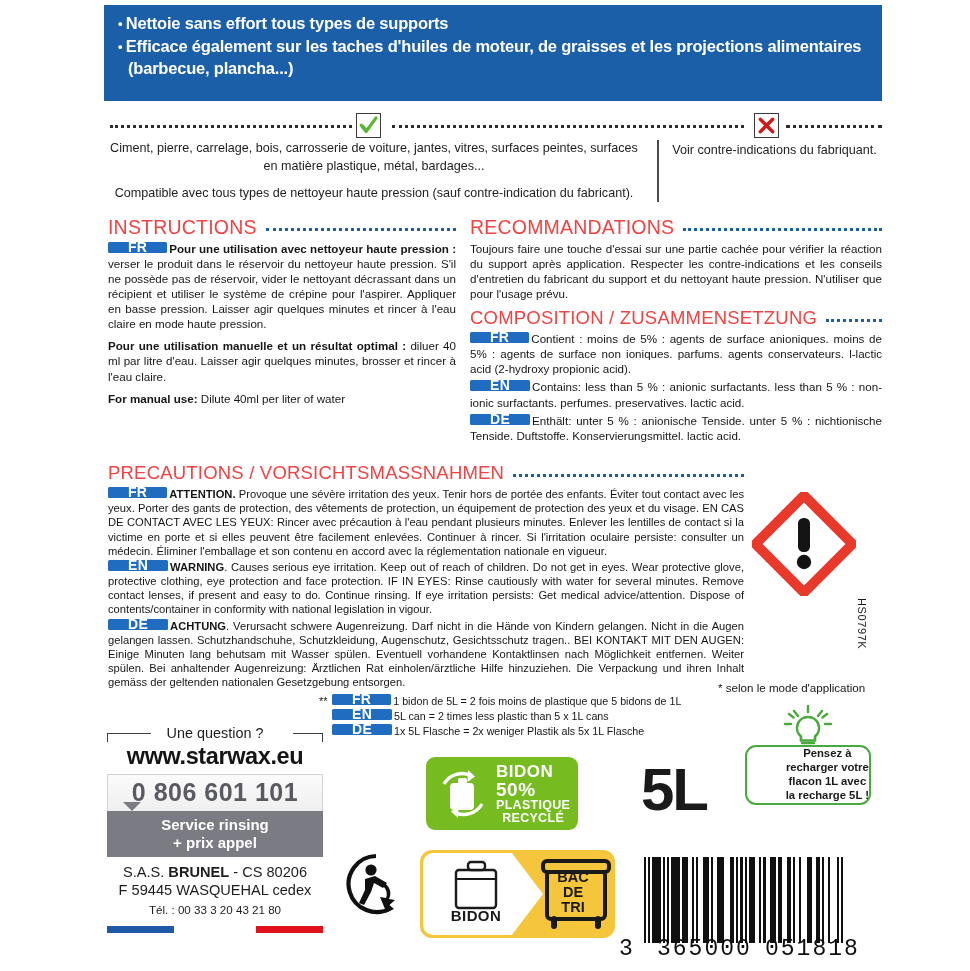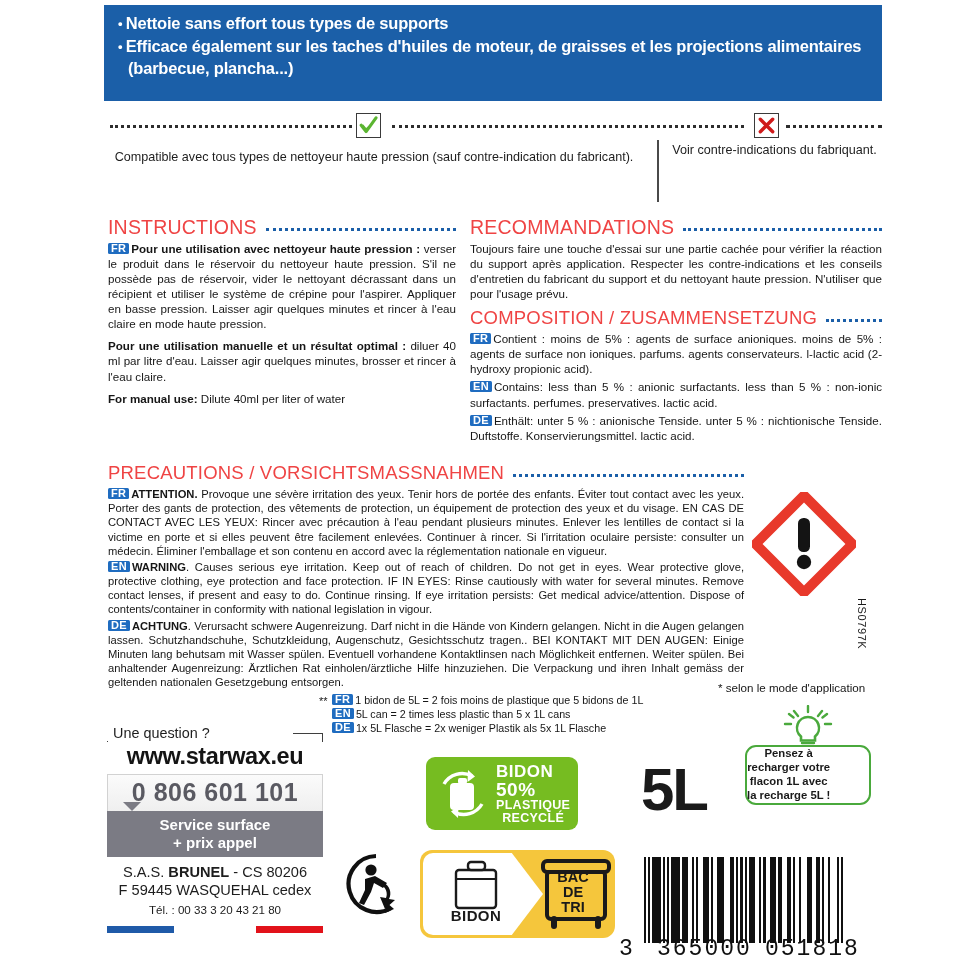--- a/index.html
+++ b/index.html
@@ -95,24 +95,24 @@
     height: 0;
     border-top: 3px dotted #1b5fa8;
     position: relative; top: 2px;
   }
 
   
   .lang {
     display: inline-block;
     background: #1f6cc0;
     color: #ffffff;
-    font-size: 11px;
+    font-size: 14px;
     font-weight: 700;
     line-height: 11px;
-    padding: 0 3px;
+    padding: 0 20px;
     border-radius: 1.5px;
     vertical-align: 1px;
     letter-spacing: 0.3px;
     margin-right: 2px;
   }
 
   
   .col-left {
     position: absolute; left: 108px; top: 216px; width: 348px;
   }
@@ -160,21 +160,21 @@
   .notes2 { position: absolute; left: 332px; top: 694px; width: 360px; }
   .notes2 .row {
     font-size: 10.7px; line-height: 1.30; color: #161616; white-space: nowrap;
   }
   .notes2 .stars { position: absolute; left: -13px; font-size: 11px; }
 
   
   .contact { position: absolute; left: 107px; top: 724px; width: 216px; }
   .q-line {
     position: relative; height: 18px;
-    display: flex; align-items: center; justify-content: flex-start;
+    display: flex; align-items: center; justify-content: center;
   }
   .q-line .lseg, .q-line .rseg {
     position: absolute; top: 9px; height: 0; border-top: 1.6px solid #3f3f3f;
   }
   .q-line .lseg { left: 0; width: 44px; }
   .q-line .rseg { right: 0; width: 30px; }
   .q-line .lcap, .q-line .rcap {
     position: absolute; top: 9px; width: 0; height: 9px; border-left: 1.6px solid #3f3f3f;
   }
   .q-line .lcap { left: 0; }
@@ -240,21 +240,21 @@
     letter-spacing: -2px; line-height: 1;
   }
 
   
   .recharge-wrap { position: absolute; left: 740px; top: 705px; width: 136px; height: 118px; }
   .recharge-box {
     position: absolute; left: 5px; top: 40px;
     width: 126px; height: 60px;
     border: 2.2px solid #4aa93c; border-radius: 11px;
     background: #ffffff;
-    display: flex; align-items: center; justify-content: flex-start;
+    display: flex; align-items: center; justify-content: flex-end;
   }
   .recharge-box .rt {
     text-align: center; color: #1a1a1a;
     font-size: 11.3px; font-weight: 700; line-height: 1.22;
   }
 
   
   .tidyman { position: absolute; left: 345px; top: 853px; width: 62px; height: 62px; }
   .triman {
     position: absolute; left: 420px; top: 850px;
@@ -319,20 +319,21 @@
       </svg>
     </div>
     <div class="icon-box icon-cross">
       <svg width="17" height="17" viewBox="0 0 17 17" aria-hidden="true">
         <path d="M2.3 2.3 L14.7 14.7 M14.7 2.3 L2.3 14.7" stroke="#cf1a1a" stroke-width="3.4" stroke-linecap="round"></path>
       </svg>
     </div>
   </div>
 
   <div class="surfaces">
+    <div class="p1">Ciment, pierre, carrelage, bois, carrosserie de voiture, jantes, vitres, surfaces peintes, surfaces en matière plastique, métal, bardages...</div>
     <div class="p2">Compatible avec tous types de nettoyeur haute pression (sauf contre-indication du fabricant).</div>
   </div>
   <div class="vdivider"></div>
   <div class="contra">Voir contre-indications du fabriquant.</div>
 
   <div class="col-left">
     <div class="sec-head">
       <span>INSTRUCTIONS</span>
       <span class="dots"></span>
     </div>
@@ -418,21 +419,21 @@
       <span class="lseg"></span>
       <span class="lcap"></span>
       <span class="q-text">Une question ?</span>
       <span class="rseg"></span>
       <span class="rcap"></span>
     </div>
     <div class="website">www.starwax.eu</div>
     <div class="phonebox">
       <div class="phone-top">0 806 601 101</div>
       <div class="phone-bottom">
-        <div>Service surface</div>
+        <div>Service rinsing</div>
         <div>+ prix appel</div>
       </div>
     </div>
     <div class="addr">
       <div><span>S.A.S. </span><b>BRUNEL</b><span> - CS 80206</span></div>
       <div>F 59445 WASQUEHAL cedex</div>
     </div>
     <div class="tel">Tél. : 00 33 3 20 43 21 80</div>
     <div class="flagbar">
       <span class="flag-blue"></span>

